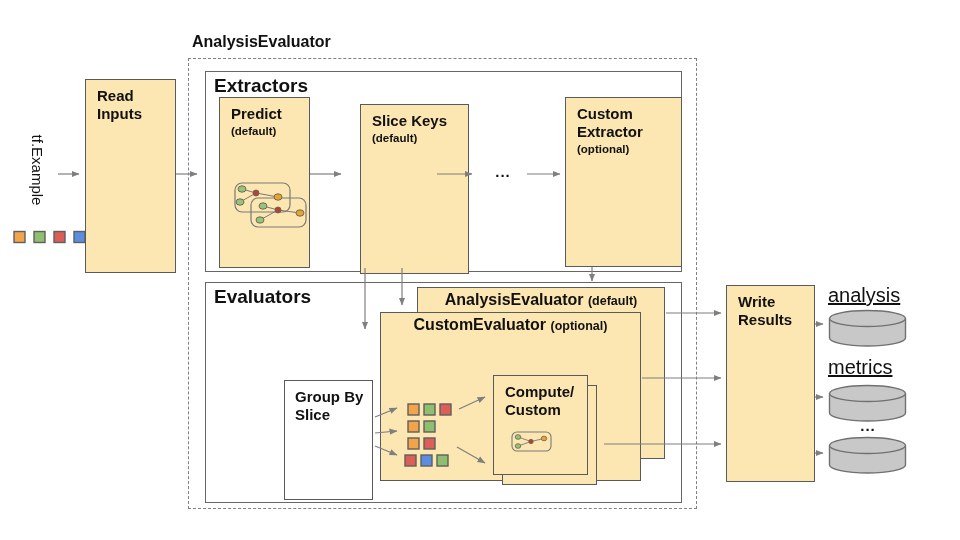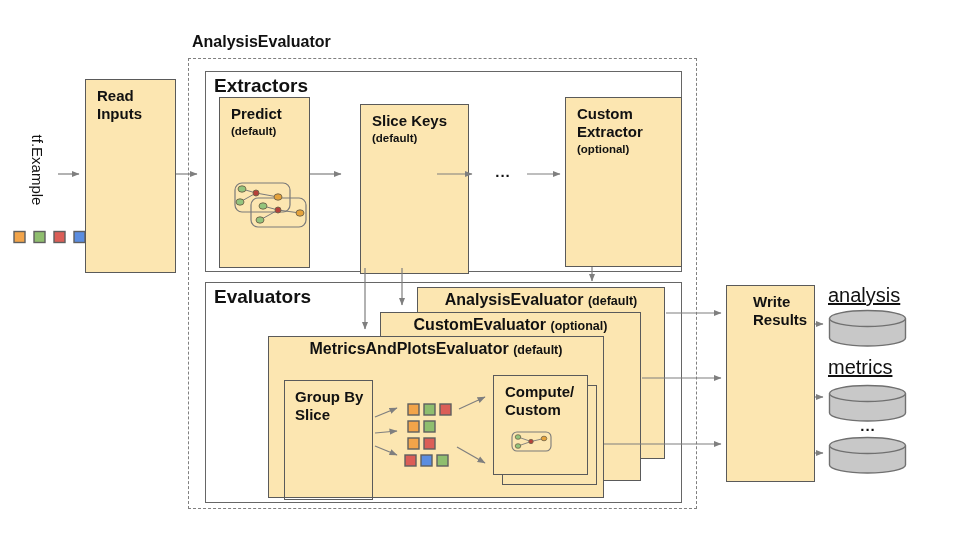--- a/index.html
+++ b/index.html
@@ -95,26 +95,20 @@
       <span>AnalysisEvaluator</span>
       <span class="eval-qual">(default)</span>
     </div>
   </div>
   <div class="box" style="left:380px;top:312px;width:261px;height:169px;z-index:3;">
     <div class="eval-title">
       <span>CustomEvaluator</span>
       <span class="eval-qual">(optional)</span>
     </div>
   </div>
-  <div class="box" style="left:268px;top:336px;width:336px;height:162px;z-index:4;">
-    <div class="eval-title">
-      <span>MetricsAndPlotsEvaluator</span>
-      <span class="eval-qual">(default)</span>
-    </div>
-  </div>
 
   <div class="obox" style="left:284px;top:368px;width:89px;height:120px;z-index:5;">
     <div class="box-title" style="padding-left:10px;">Group By Slice</div>
   </div>
 
   <svg class="abs" style="left:400px;top:398px;z-index:5;" width="52" height="72" viewBox="0 0 52 72">
     <g stroke-width="1.4" stroke="#5F5F5F">
       <rect x="8" y="6" width="11" height="11" fill="#F2A44A"></rect>
       <rect x="24" y="6" width="11" height="11" fill="#8FBE6E"></rect>
       <rect x="40" y="6" width="11" height="11" fill="#DB5E57"></rect>
@@ -143,21 +137,21 @@
         <line x1="20" y1="10.5" x2="33" y2="7.5"></line>
     </g>
     <g stroke-width="0.8" stroke="#6E6248">
       <ellipse cx="7" cy="6" rx="2.8" ry="2.3" fill="#93C47D"></ellipse>
       <ellipse cx="7" cy="15" rx="2.8" ry="2.3" fill="#93C47D"></ellipse>
       <ellipse cx="20" cy="10.5" rx="2.2" ry="2.2" fill="#B5413A"></ellipse>
       <ellipse cx="33" cy="7.5" rx="2.8" ry="2.3" fill="#E5A33C"></ellipse>
     </g>
   </svg>
 
-  <div class="box" style="left:726px;top:285px;width:89px;height:197px;z-index:2;padding-left:15px;">
+  <div class="box" style="left:726px;top:285px;width:89px;height:197px;z-index:2;">
     <div class="box-title">Write Results</div>
   </div>
 
   <div class="store-label" style="left:828px;top:284px;width:80px;">analysis</div>
   <svg class="abs" style="left:828px;top:309px;" width="80" height="40" viewBox="0 0 80 40">
     <path d="M1.5,9.5 L1.5,29 A38,8 0 0 0 77.5,29 L77.5,9.5" stroke-width="1.4" fill="#C8C8C8" stroke="#707070"></path>
     <ellipse cx="39.5" cy="9.5" rx="38" ry="8" stroke-width="1.4" fill="#C8C8C8" stroke="#707070"></ellipse>
   </svg>
 
   <div class="store-label" style="left:828px;top:356px;width:80px;">metrics</div>

